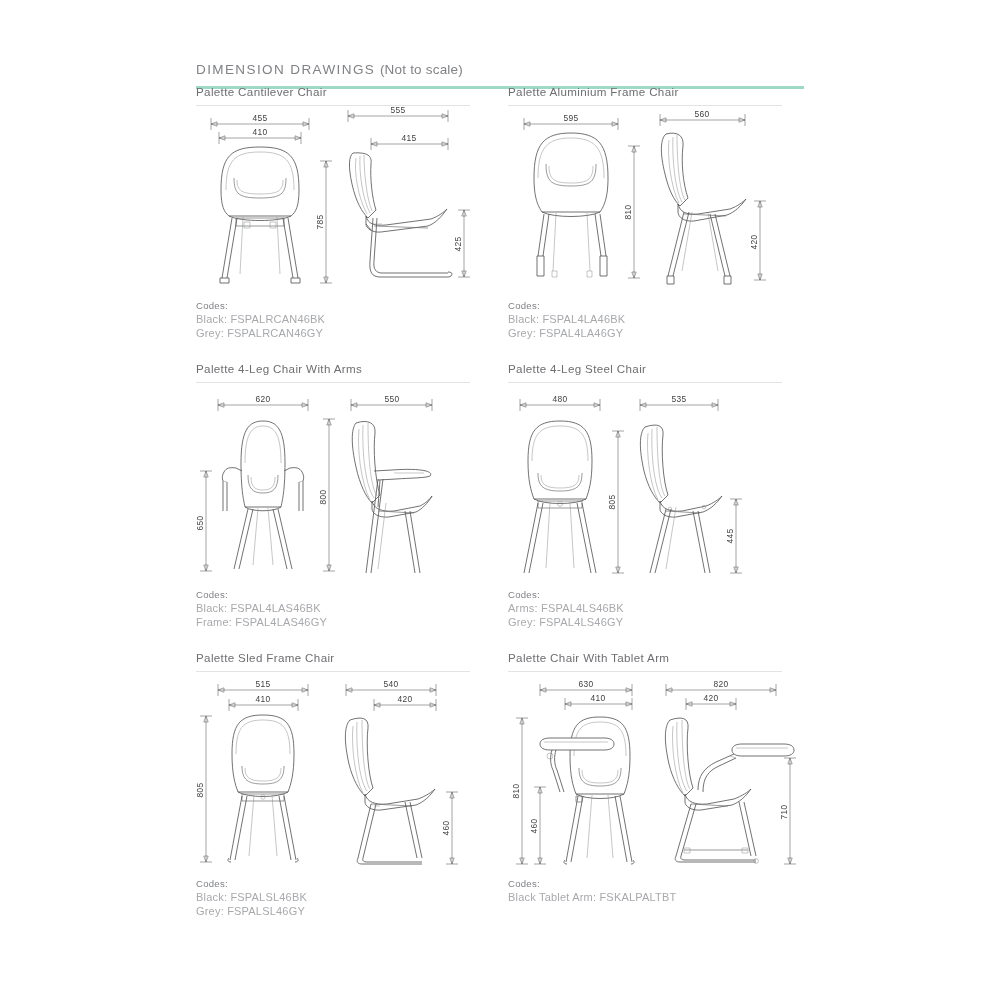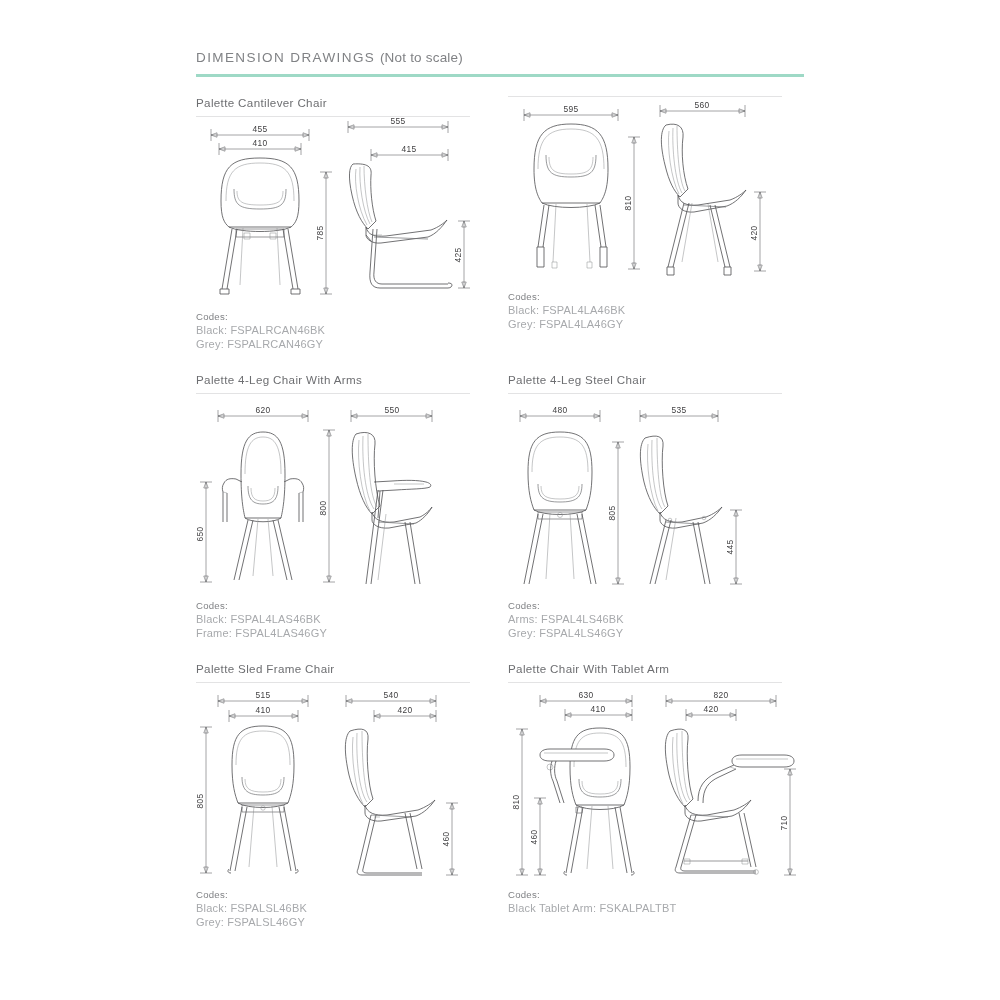--- a/index.html
+++ b/index.html
@@ -18,21 +18,21 @@
     position: relative;
     width: 1000px;
     height: 1000px;
     background: #ffffff;
   }
 
   
   .doc-header {
     position: absolute;
     left: 196px;
-    top: 50px;
+    top: 62px;
     width: 608px;
   }
   .doc-header .title-row {
     font-size: 13.5px;
     letter-spacing: 0.9px;
     color: #808285;
     padding-bottom: 9px;
     white-space: nowrap;
   }
   .doc-header .title-main {
@@ -44,21 +44,21 @@
   .accent-rule {
     height: 2.5px;
     background: #9ed9c6;
     width: 100%;
   }
 
   
   .grid {
     position: absolute;
     left: 196px;
-    top: 96px;
+    top: 85px;
     width: 608px;
   }
   .row {
     display: flex;
     width: 100%;
   }
   .cell {
     width: 304px;
     box-sizing: border-box;
   }
@@ -226,20 +226,21 @@
           </svg>
         </div>
         <div class="codes">
           <div class="codes-label">Codes:</div>
           <div class="code-line">Black: FSPALRCAN46BK</div>
           <div class="code-line">Grey: FSPALRCAN46GY</div>
         </div>
       </div>
 
       <div class="cell right">
+        <div class="prod-title">Palette Aluminium Frame Chair</div>
         <div class="title-rule"></div>
         <div class="drawing-area">
           <svg class="draw" width="290" height="188" viewBox="0 0 290 188">
             <g>
               <line class="dim" x1="16" y1="18" x2="110" y2="18"></line>
               <path class="dim" d="M16 18 l6 -2.2 v4.4 z" fill="#58595b"></path>
               <path class="dim" d="M110 18 l-6 -2.2 v4.4 z" fill="#58595b"></path>
               <line class="dim" x1="16" y1="12" x2="16" y2="24"></line>
               <line class="dim" x1="110" y1="12" x2="110" y2="24"></line>
               <text class="dimtxt" x="63" y="15" text-anchor="middle">595</text>

